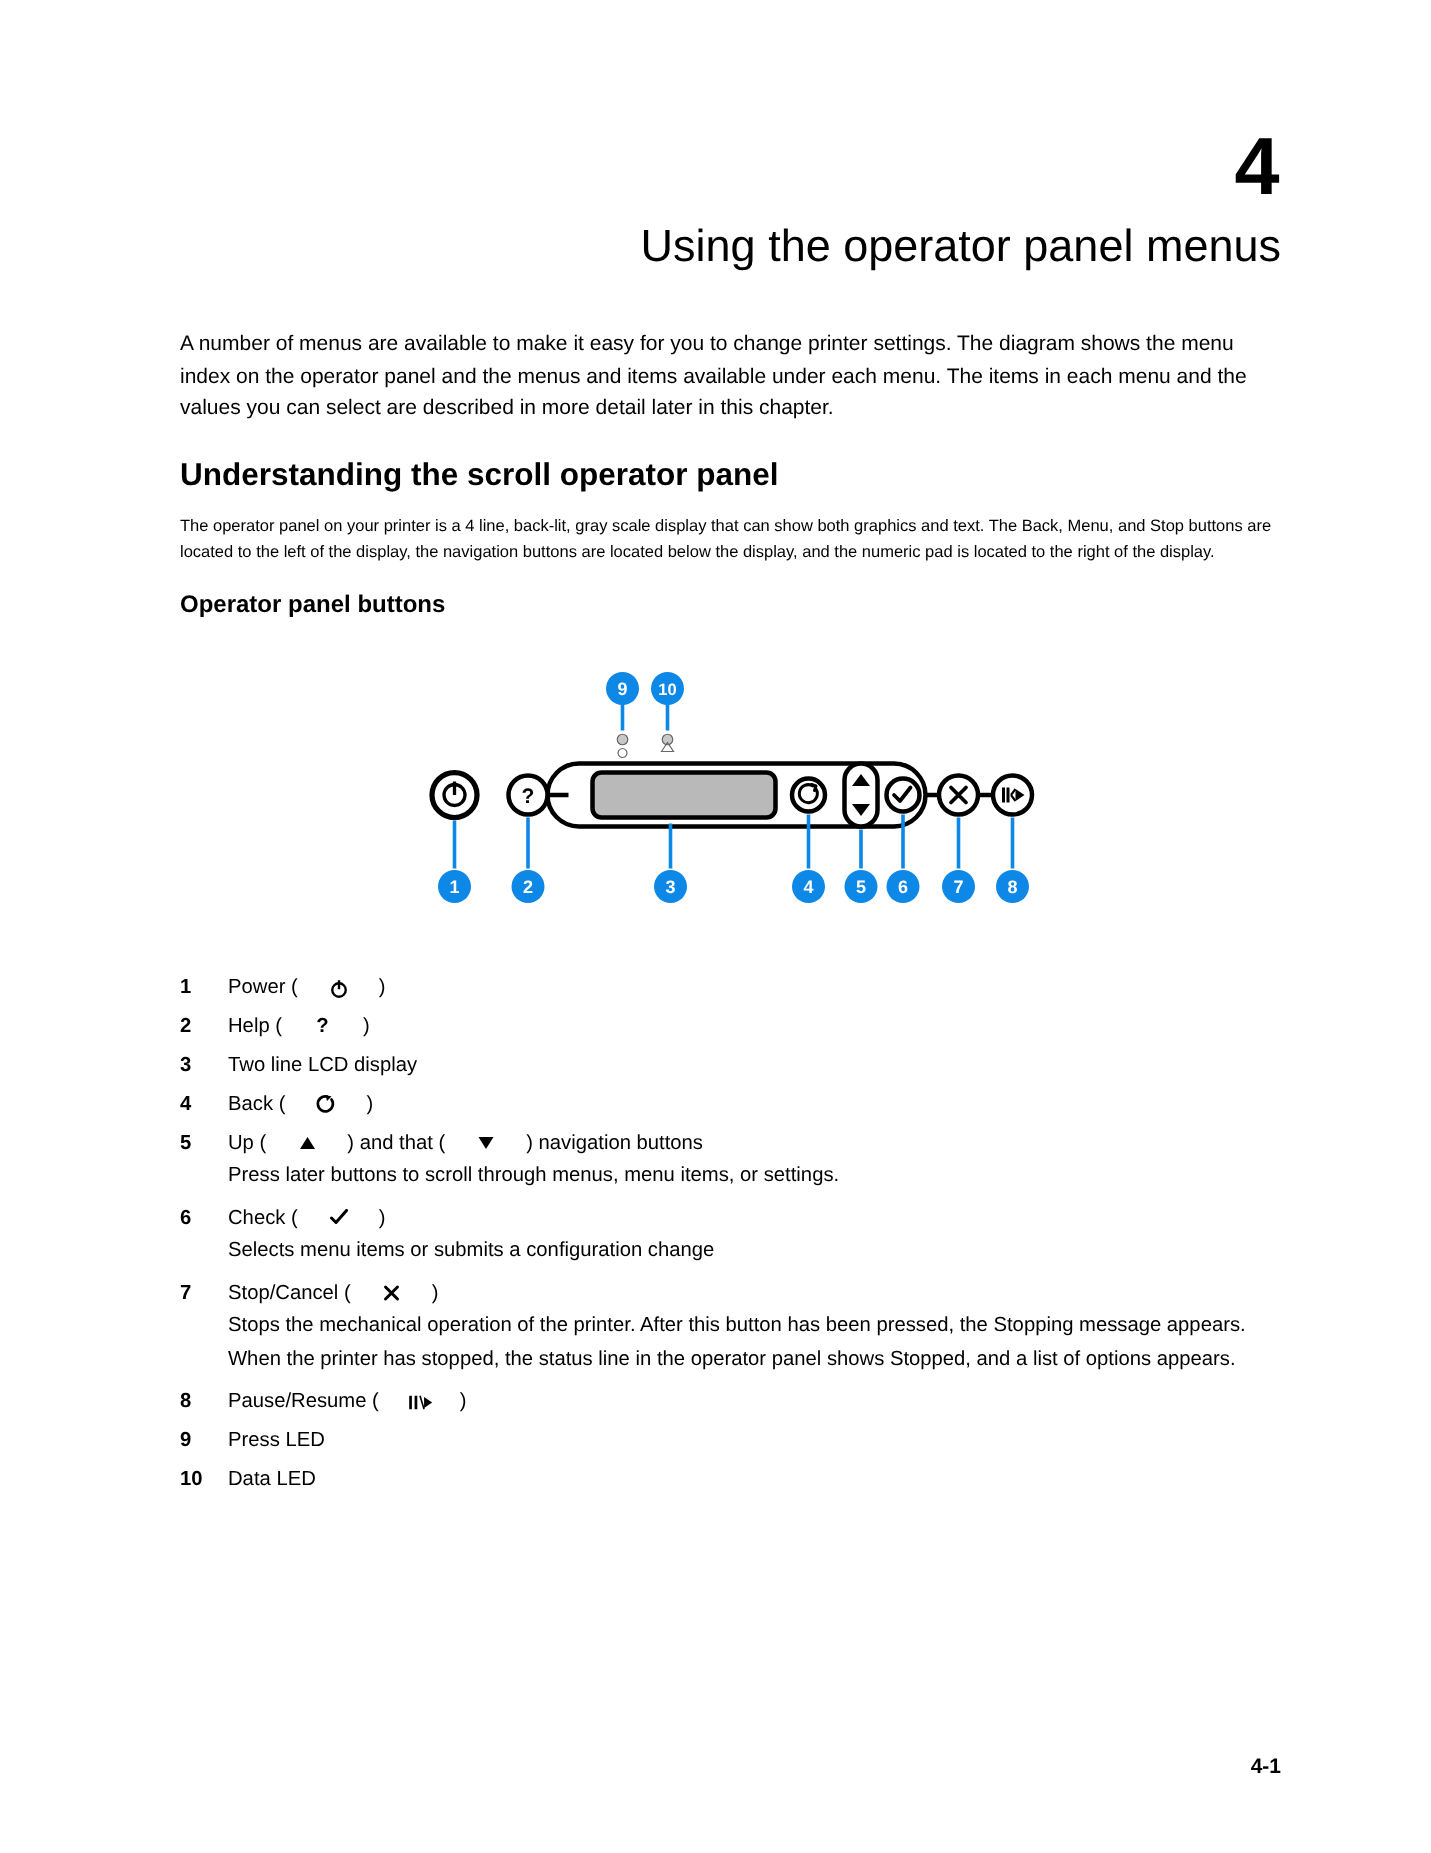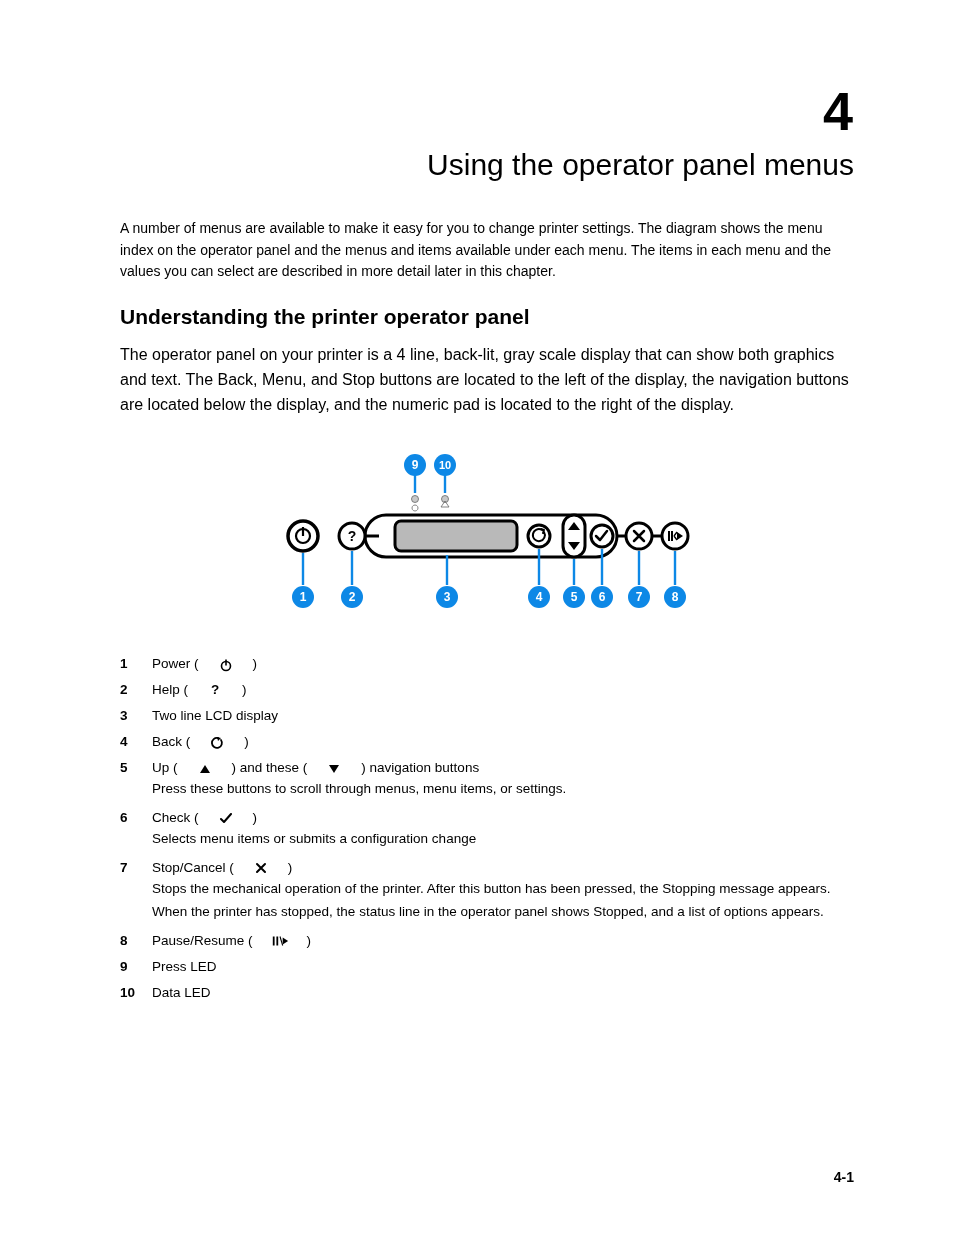--- a/index.html
+++ b/index.html
@@ -33,21 +33,21 @@
     font-size: 14px;
     line-height: 1.55;
     margin: 0 0 22px 0;
   }
   .section-title {
     font-size: 21px;
     font-weight: bold;
     margin: 10px 0 14px 0;
   }
   .section-text {
-    font-size: 16px;
+    font-size: 11px;
     line-height: 1.55;
     margin: 4px 0 18px 0;
   }
   .subsection-title {
     font-size: 16px;
     font-weight: bold;
     margin: 10px 0 16px 0;
   }
 
   
@@ -122,23 +122,24 @@
 </head>
 <body>
 
 <div class="page">
 
   <div class="chapter-num">4</div>
   <div class="chapter-title">Using the operator panel menus</div>
 
   <p class="intro">A number of menus are available to make it easy for you to change printer settings. The diagram shows the menu index on the operator panel and the menus and items available under each menu. The items in each menu and the values you can select are described in more detail later in this chapter.</p>
 
-  <div class="section-title">Understanding the printer operator panel</div>
+  <div class="section-title">Understanding the scroll operator panel</div>
   <p class="section-text">The operator panel on your printer is a 4 line, back-lit, gray scale display that can show both graphics and text. The Back, Menu, and Stop buttons are located to the left of the display, the navigation buttons are located below the display, and the numeric pad is located to the right of the display.</p>
 
+  <div class="subsection-title">Operator panel buttons</div>
 
   <div class="panel-figure">
     <svg class="panel-svg" viewBox="0 0 440 200">
 
       <g>
         <circle cx="148" cy="64" r="3.5" fill="#c8c8c8" stroke="#666" stroke-width="0.8"></circle>
         <path d="M148 70 a3 3 0 1 0 0.01 0" fill="none" stroke="#666" stroke-width="0.8"></path>
       </g>
       <g>
         <circle cx="178" cy="64" r="3.5" fill="#c8c8c8" stroke="#666" stroke-width="0.8"></circle>
@@ -299,30 +300,30 @@
     <li class="wrap">
       <div class="row1">
         <span class="num">5</span>
         <span class="label">
           <span>Up (</span>
           <span class="icon">
             <svg width="12" height="10" viewBox="0 0 12 10">
                 <polygon points="6,1 1,9 11,9" fill="#000"></polygon>
               </svg>
           </span>
-          <span>) and these (</span>
+          <span>) and that (</span>
           <span class="icon">
             <svg width="12" height="10" viewBox="0 0 12 10">
                 <polygon points="6,9 1,1 11,1" fill="#000"></polygon>
               </svg>
           </span>
           <span>) navigation buttons</span>
         </span>
       </div>
-      <span class="desc">Press these buttons to scroll through menus, menu items, or settings.</span>
+      <span class="desc">Press later buttons to scroll through menus, menu items, or settings.</span>
     </li>
 
     <li class="wrap">
       <div class="row1">
         <span class="num">6</span>
         <span class="label">
           <span>Check (</span>
           <span class="icon">
             <svg width="14" height="12" viewBox="0 0 14 12">
                 <path d="M2 6 l3 3 l7 -8" fill="none" stroke="#000" stroke-width="2" stroke-linecap="round" stroke-linejoin="round"></path>

